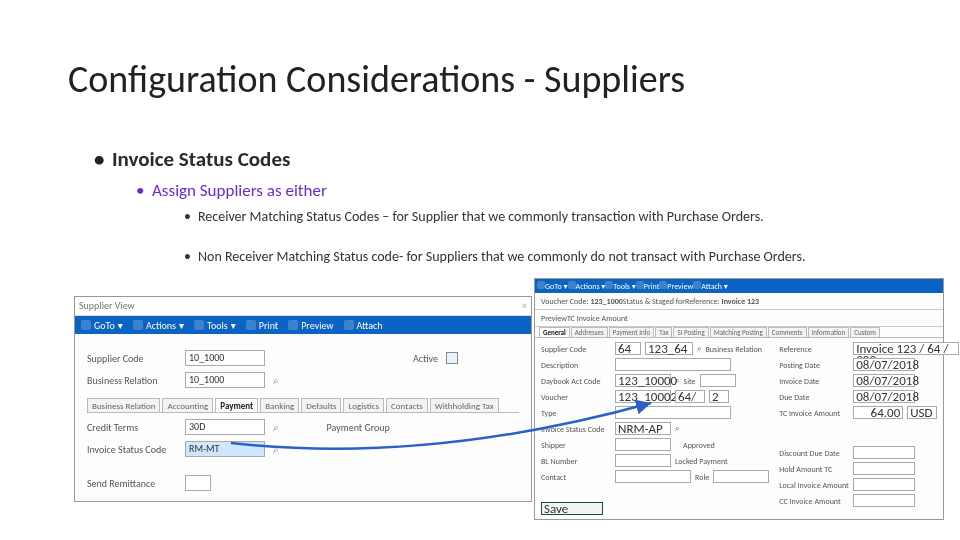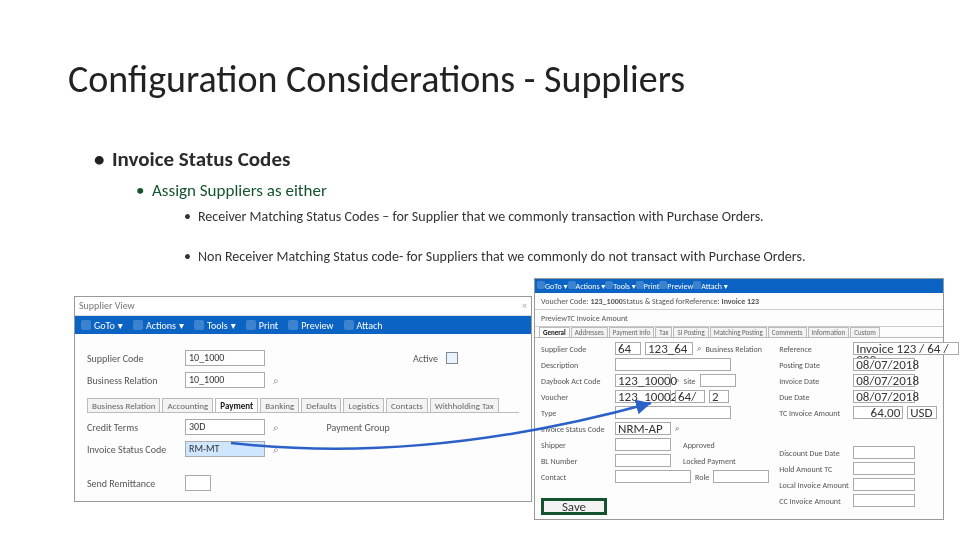--- a/index.html
+++ b/index.html
@@ -1,20 +1,20 @@
 <!DOCTYPE html>
 <html><head>
 <meta charset="utf-8">
 <style>
 html,body{margin:0;padding:0;width:960px;height:540px;background:#fff;font-family:Calibri,"Segoe UI",Arial,sans-serif;color:#333;overflow:hidden}
 .slide{position:relative;width:960px;height:508px}
 .title{position:absolute;left:68px;top:56px;font-size:38px;font-weight:400;color:#222}
 .b1{position:absolute;left:112px;top:146px;font-size:21px;font-weight:700;color:#2b2b2b}
 .b1::before{content:"•";position:absolute;left:-18px;color:#222}
-.b2{position:absolute;left:152px;top:180px;font-size:17px;color:#14532d}
+.b2{position:absolute;left:152px;top:180px;font-size:17px;color:#6d28d9}
 .b2::before{content:"•";position:absolute;left:-16px}
 .b3a{position:absolute;left:198px;top:208px;right:80px;font-size:14px;line-height:1.35}
 .b3a::before{content:"•";position:absolute;left:-14px}
 .b3b{position:absolute;left:198px;top:248px;right:80px;font-size:14px;line-height:1.35}
 .b3b::before{content:"•";position:absolute;left:-14px}
 
 
 .sv{position:absolute;left:74px;top:296px;width:456px;height:204px;border:1px solid #999;background:#fdfdfd;font-size:10px}
 .sv .tab{height:18px;border-bottom:1px solid #ddd;background:#fff;padding-left:4px;color:#777;line-height:18px}
 .sv .tab .x{float:right;margin-right:4px;color:#aaa}
@@ -189,21 +189,21 @@
             <span>⌕</span>
           </div>
       <div class="row" style="">
             <div class="lbl">Shipper</div>
             <div class="in" style="width:50px"></div>
             <div class="lbl" style="width:auto;margin-left:8px">Approved</div>
           </div>
       <div class="row">
             <div class="lbl">BL Number</div>
             <div class="in" style="width:50px"></div>
-            <div class="lbl" style="width:auto;margin-left:8px">Locked Payment</div>
+            <div class="lbl" style="width:auto;margin-left:0">Locked Payment</div>
           </div>
       <div class="row">
             <div class="lbl">Contact</div>
             <div class="in" style="width:70px"></div>
             <div class="lbl" style="width:auto">Role</div>
             <div class="in" style="width:50px"></div>
           </div>
     </div>
     <div class="col">
       <div class="row">
@@ -239,21 +239,21 @@
             <div class="lbl">Local Invoice Amount</div>
             <div class="in" style="width:56px"></div>
           </div>
       <div class="row">
             <div class="lbl">CC Invoice Amount</div>
             <div class="in" style="width:56px"></div>
           </div>
     </div>
   </div>
   <div class="foot">
-        <div class="in" style="text-align:center;border:3px solid #14532d;background:#f3f3f3">Save</div>
+        <div class="in" style="border:1px solid #14532d;background:#f3f3f3">Save</div>
       </div>
 </div>
 
 <svg class="arrow" viewBox="0 0 430 70">
   <defs>
         <marker id="ah" markerWidth="8" markerHeight="8" refX="6" refY="3" orient="auto">
           <path d="M0,0 L6,3 L0,6 Z" fill="#2a60c8"></path>
         </marker>
       </defs>
   <path d="M 5 48 Q 200 70 425 8" stroke="#2a60c8" stroke-width="2.5" fill="none" marker-end="url(#ah)"></path>

